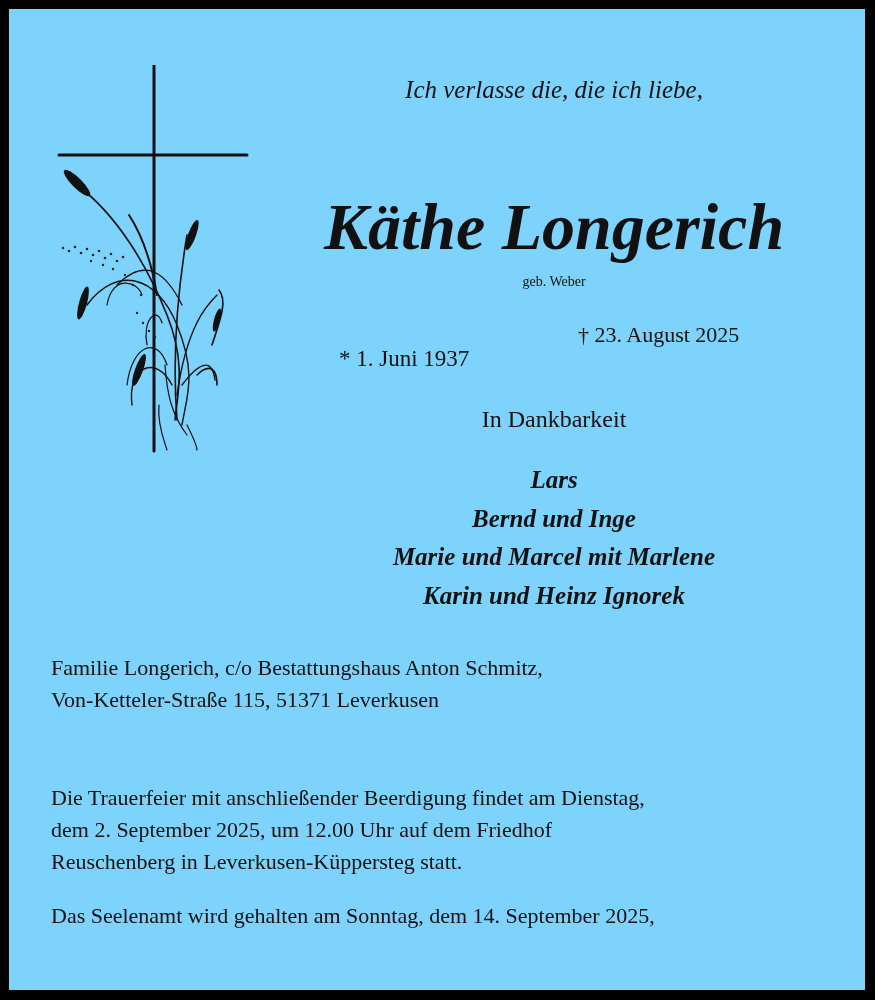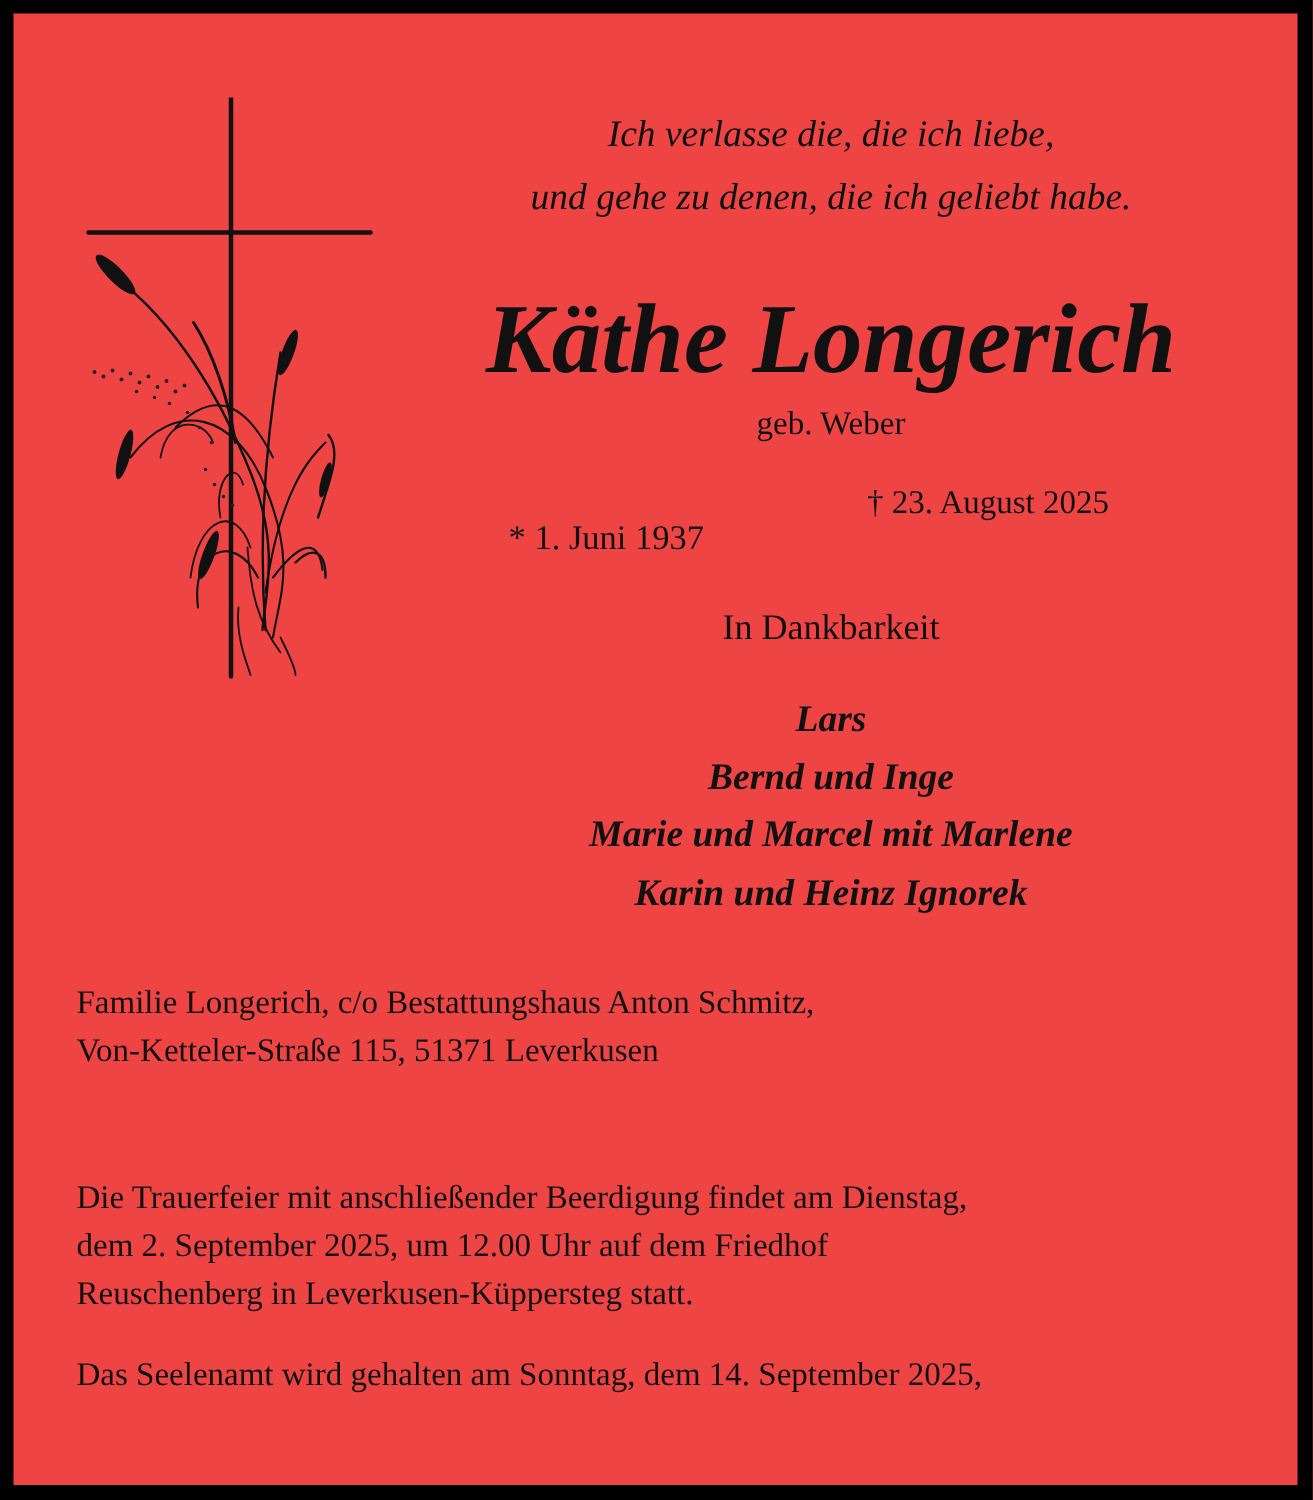--- a/index.html
+++ b/index.html
@@ -1,32 +1,32 @@
 <!DOCTYPE html>
 <html><head>
   <meta charset="utf-8">
   <style>
     html, body { margin: 0; padding: 0; background: #000; }
     body { width: 875px; height: 1000px; position: relative; overflow: hidden; }
     .frame {
       position: absolute; left: 9px; top: 9px; width: 856px; height: 981px;
-      background: #ef4444; color: #111;
+      background: #7dd3fc; color: #111;
       font-family: "Liberation Serif", "DejaVu Serif", serif;
     }
     .abs { position: absolute; }
     .center { text-align: center; }
     .quote {
       left: 240px; width: 610px; top: 60px;
       font-style: italic; font-size: 25px; line-height: 42px;
     }
     .name {
       left: 300px; width: 490px; top: 188px;
       font-style: italic; font-weight: bold; font-size: 66px; line-height: 60px;
     }
-    .maiden { left: 300px; width: 490px; top: 258px; font-size: 22px; line-height: 30px; }
+    .maiden { left: 300px; width: 490px; top: 258px; font-size: 14px; line-height: 30px; }
     .birth { left: 330px; top: 311px; font-size: 23px; line-height: 30px; margin-top: 24px; }
     .death { left: 569px; top: 311px; font-size: 22px; line-height: 30px; }
     .thanks { left: 300px; width: 490px; top: 395px; font-size: 24px; line-height: 30px; }
     .mourners {
       left: 250px; width: 590px; top: 452px;
       font-style: italic; font-weight: bold; font-size: 25px; line-height: 38.5px;
     }
     .block {
       left: 42px; width: 800px; font-size: 22px; line-height: 32px;
     }
@@ -94,21 +94,20 @@
         <circle cx="94" cy="230" r="1.2"></circle>
         <circle cx="90" cy="248" r="1.2"></circle>
       <circle cx="96" cy="258" r="1.2"></circle>
         <circle cx="102" cy="266" r="1.2"></circle>
         <circle cx="108" cy="272" r="1.2"></circle>
     </g>
   </svg>
 
   <div class="abs quote center">
     <span class="line">Ich verlasse die, die ich liebe,</span>
-    <span class="line">und gehe zu denen, die ich geliebt habe.</span>
   </div>
 
   <div class="abs name center">Käthe Longerich</div>
   <div class="abs maiden center">geb. Weber</div>
   <div class="abs birth">* 1. Juni 1937</div>
   <div class="abs death">† 23. August 2025</div>
 
   <div class="abs thanks center">In Dankbarkeit</div>
 
   <div class="abs mourners center">

